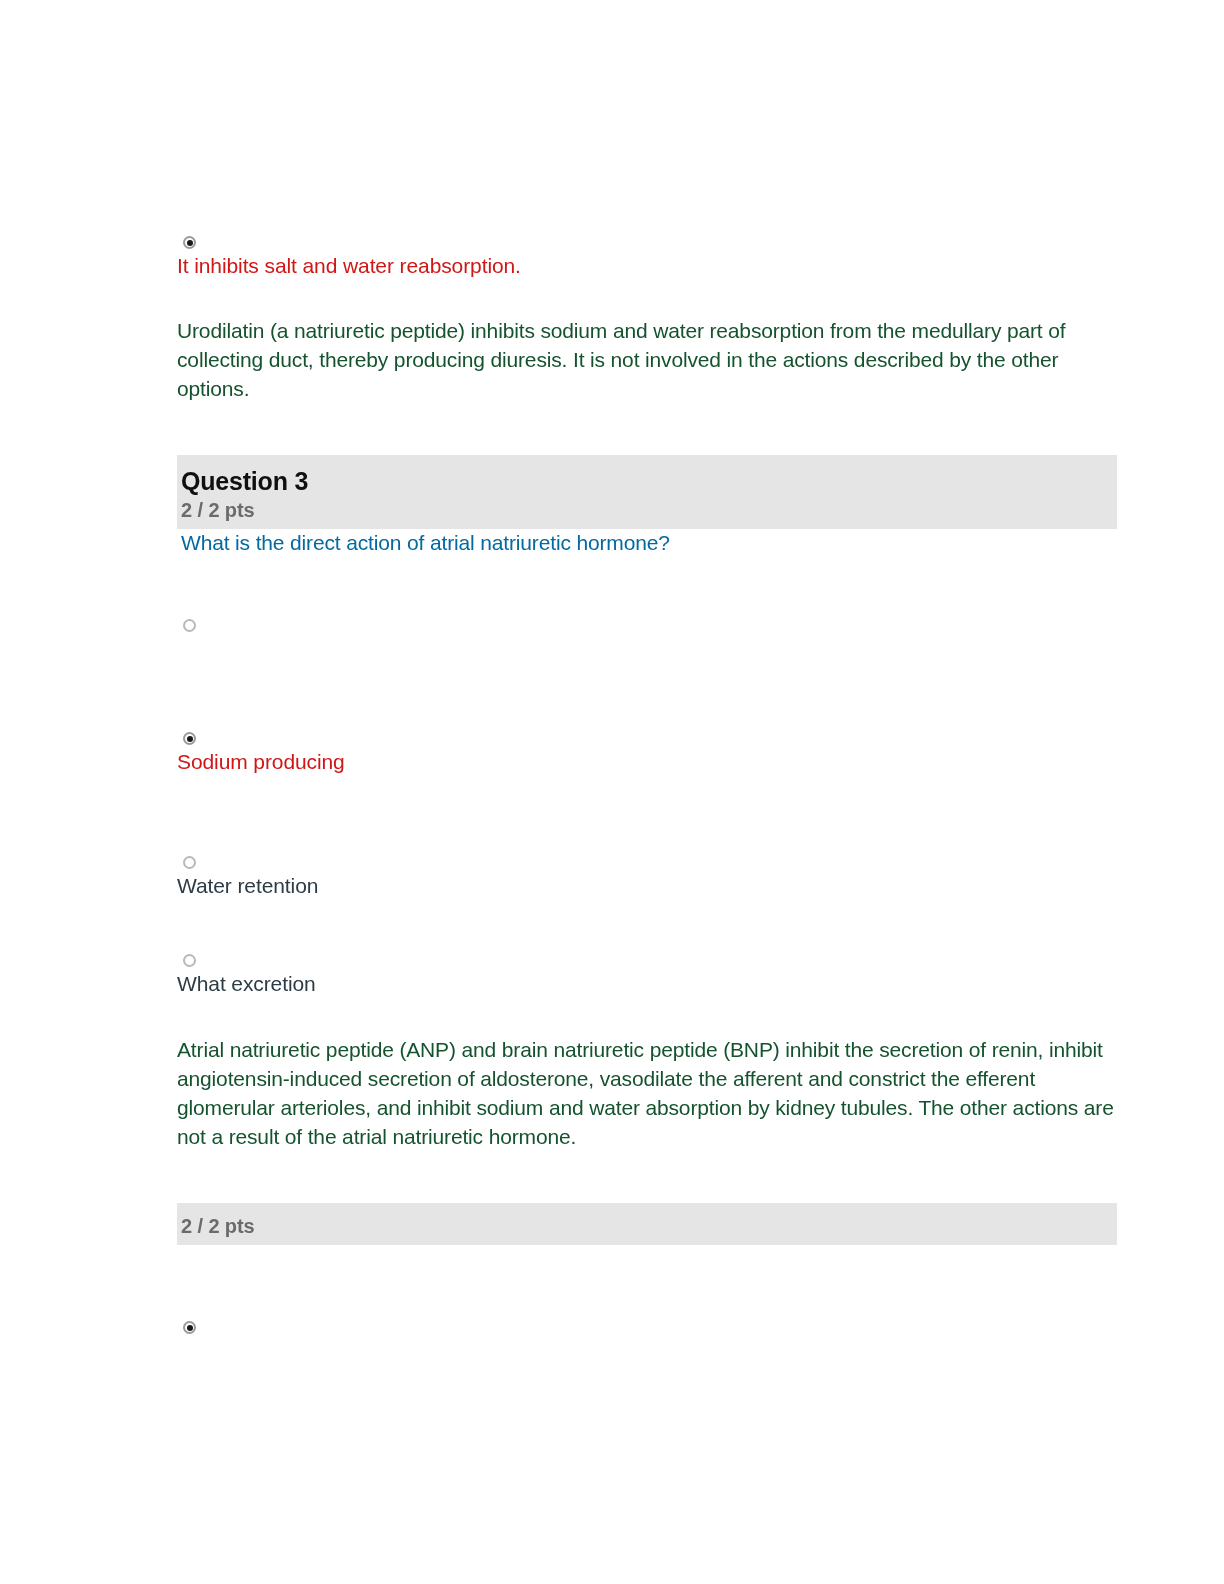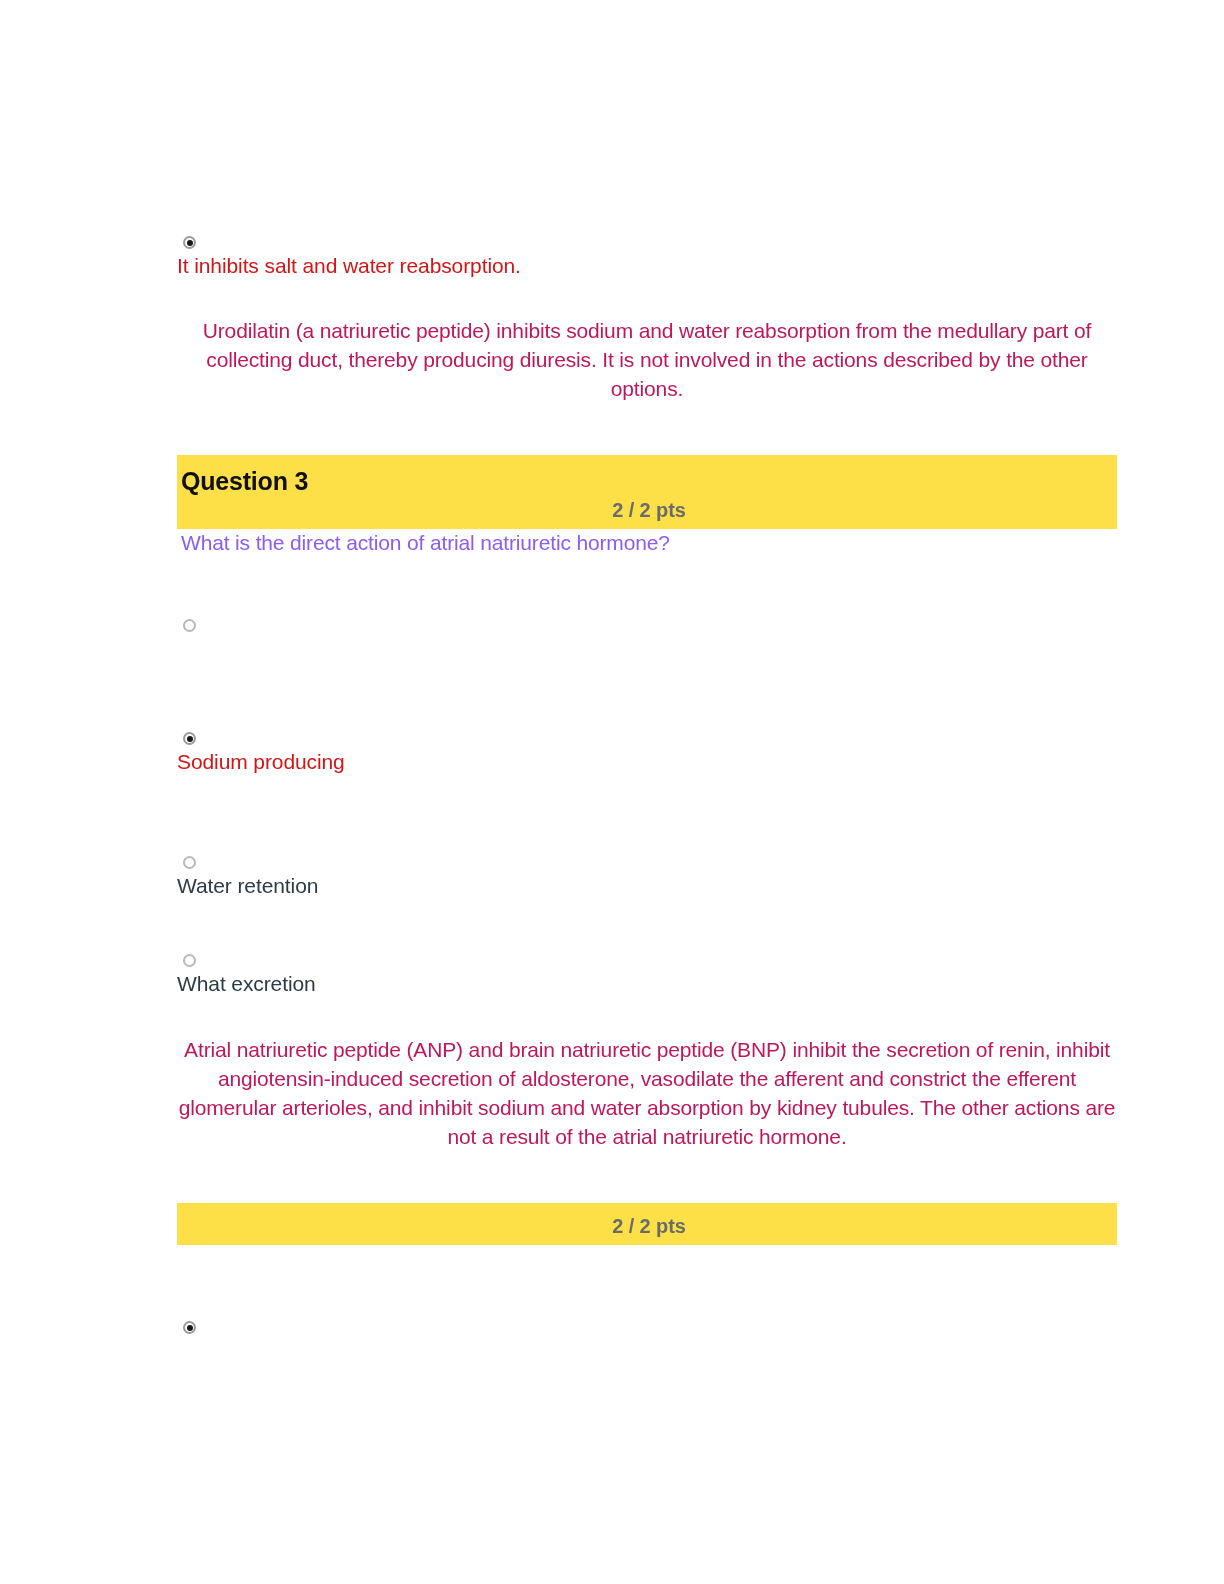--- a/index.html
+++ b/index.html
@@ -71,50 +71,48 @@
     letter-spacing: -0.1px;
   }
   .option-label.correct {
     color: #d01716;
   }
 
   
   .explanation {
     font-size: 21px;
     line-height: 29px;
-    color: #be185d;
+    color: #14532d;
     letter-spacing: -0.15px;
-    text-align: center;
   }
 
   
   .question-header {
-    background: #fde047;
+    background: #e5e5e5;
     padding: 10px 0 6px 4px;
     box-sizing: border-box;
   }
   .question-title {
     font-size: 25px;
     line-height: 32px;
     font-weight: bold;
     color: #101010;
     letter-spacing: -0.2px;
   }
   .question-points {
     font-size: 20px;
     line-height: 26px;
     font-weight: bold;
     color: #6b6b6b;
     letter-spacing: -0.1px;
-    text-align: center;
   }
   .question-text {
     font-size: 21px;
     line-height: 28px;
-    color: #8b5cf6;
+    color: #0369a1;
     padding-left: 4px;
     letter-spacing: -0.15px;
   }
   .gap-md { height: 36px; }
   .gap-lg { height: 52px; }
   .gap-xl { height: 62px; }
 </style>
 </head>
 <body>
 

